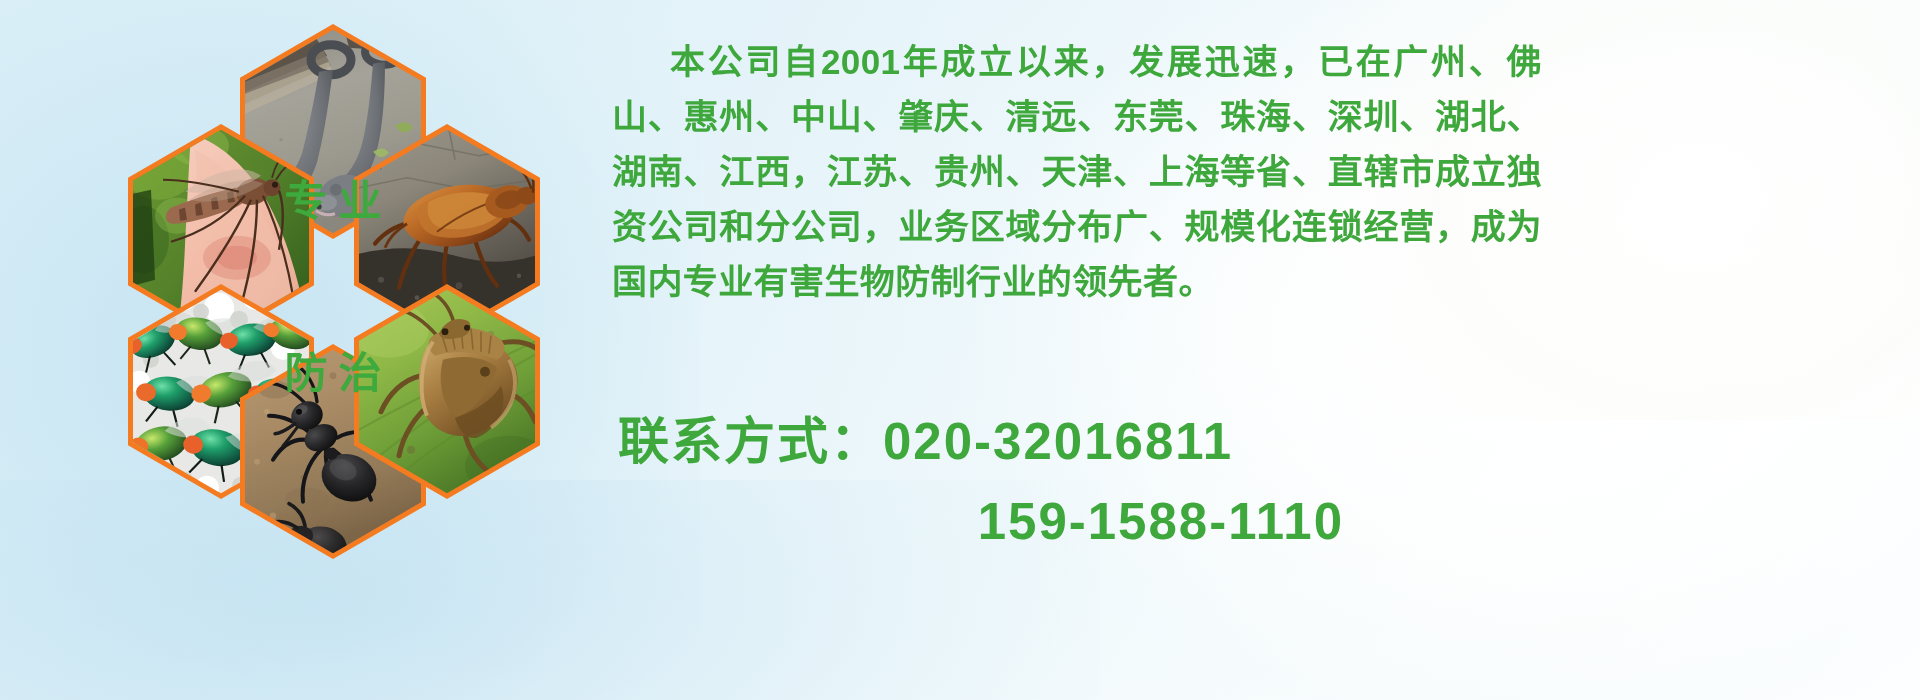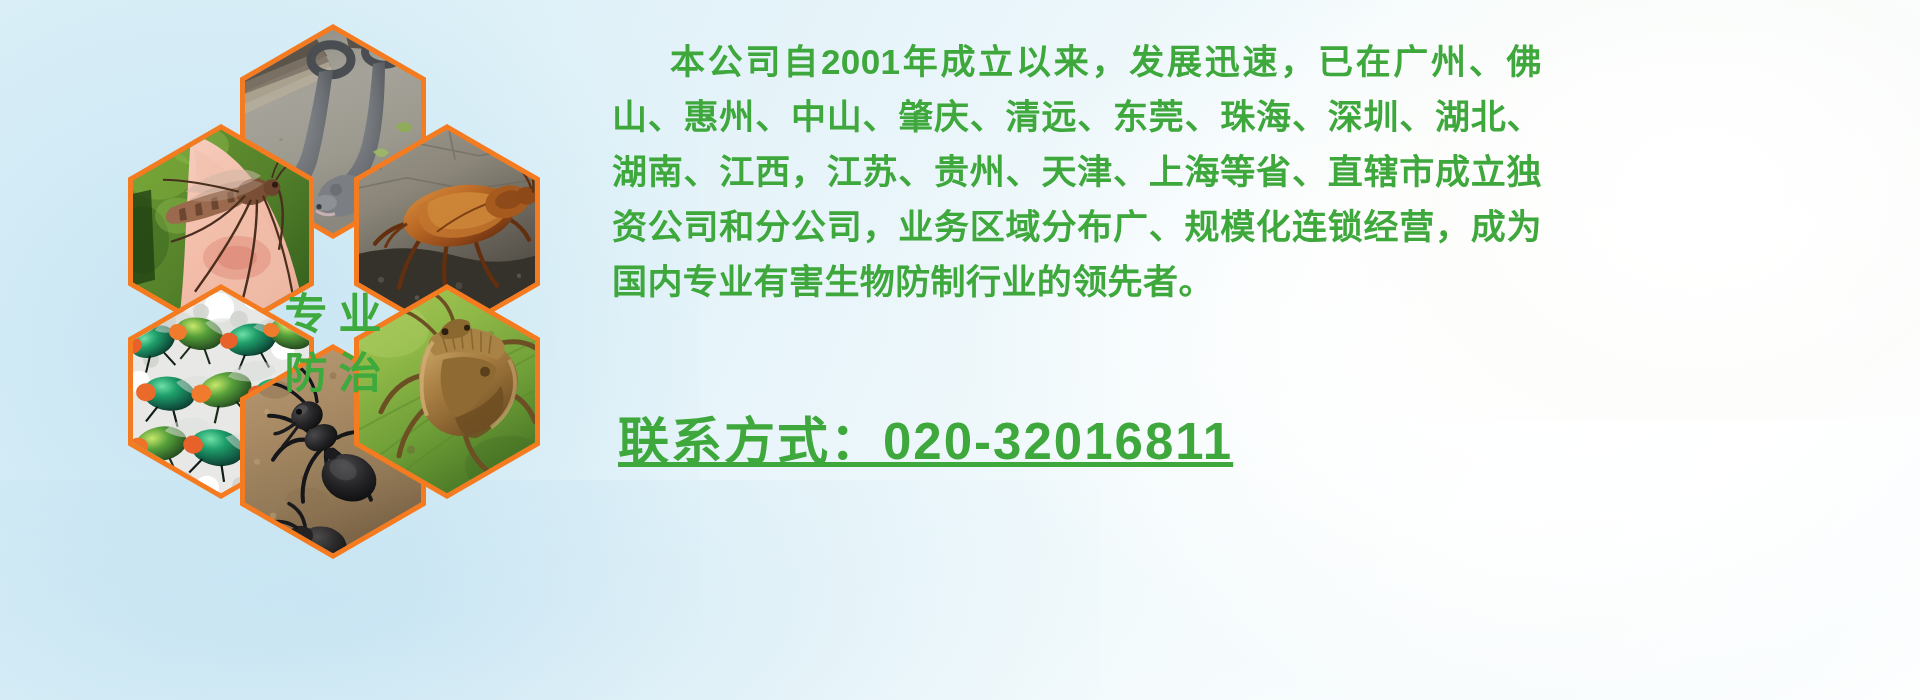--- a/index.html
+++ b/index.html
@@ -82,21 +82,21 @@
   
   #hex-center {
     position: absolute;
     left: 148px;
     top: 172px;
     width: 186px;
     height: 215px;
     display: flex;
     flex-direction: column;
     align-items: center;
-    justify-content: flex-end;
+    justify-content: space-between;
     gap: 16px;
   }
   .hex-word {
     color: #3EA93C;
     font-size: 43px;
     font-weight: 700;
     letter-spacing: 11px;
     text-indent: 11px;
     line-height: 1;
     white-space: nowrap;
@@ -127,21 +127,20 @@
     top: 402px;
     width: 760px;
   }
   .contact-line {
     color: #3EA83C;
     font-weight: 700;
     font-size: 51px;
     line-height: 80px;
     letter-spacing: 2px;
     white-space: nowrap;
-    text-decoration: underline;
   }
   #contact-line-primary { text-align: left; }
   #contact-line-secondary { text-align: right; padding-right: 34px; }
 </style>
 </head>
 <body>
 
 <div id="banner">
 
   <div id="bg-wash-left"></div>
@@ -638,15 +637,16 @@
     </div>
 
   </div>
 
   <div id="copy-block">
     <p id="intro-paragraph">本公司自2001年成立以来，发展迅速，已在广州、佛山、惠州、中山、肇庆、清远、东莞、珠海、深圳、湖北、湖南、江西，江苏、贵州、天津、上海等省、直辖市成立独资公司和分公司，业务区域分布广、规模化连锁经营，成为国内专业有害生物防制行业的领先者。</p>
   </div>
 
   <div id="contact-block">
     <div id="contact-line-primary" class="contact-line">联系方式：020-32016811</div>
+    <div id="contact-line-secondary" class="contact-line">159-1588-1110</div>
   </div>
 
 </div>
 
 </body></html>

